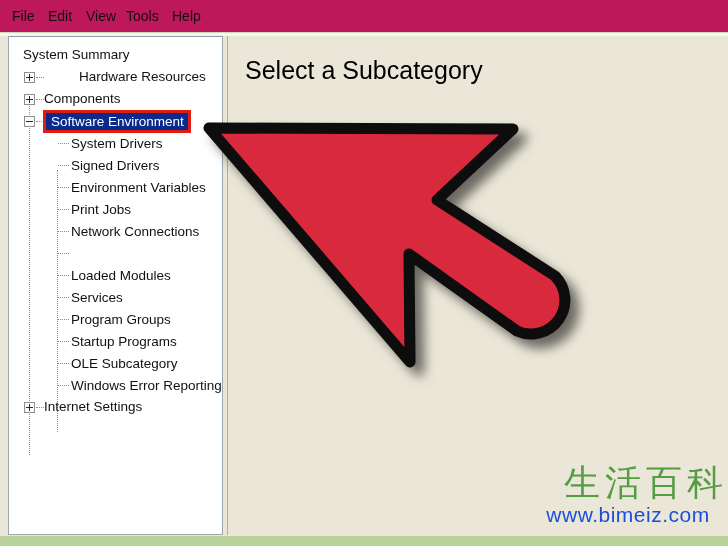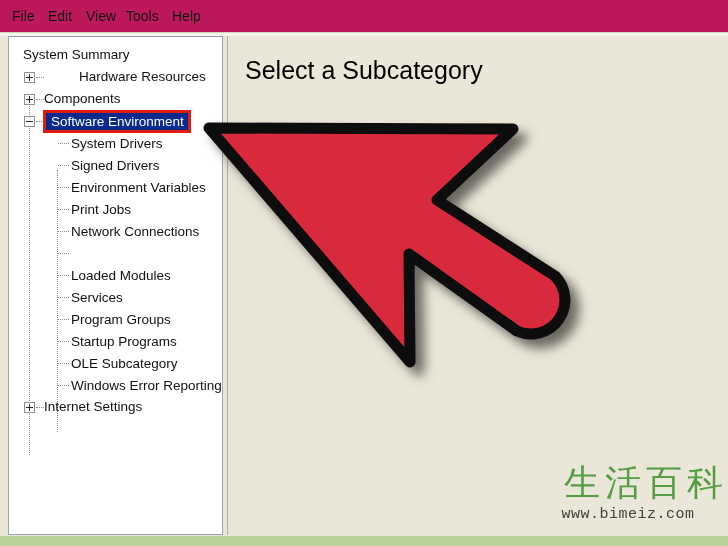--- a/index.html
+++ b/index.html
@@ -230,24 +230,24 @@
     color: #4e9a3f;
     font-family: Liberation Mono, monospace;
     opacity: 0.96;
   }
   #wm-url {
     position: absolute;
     left: 0;
     top: 48px;
     width: 200px;
     text-align: center;
-    font-size: 15px;
+    font-size: 21px;
     line-height: 18px;
-    color: #404040;
-    font-family: Liberation Mono, monospace;
+    color: #1d4ed8;
+    font-family: Liberation Sans, sans-serif;
     letter-spacing: 0.5px;
   }
 </style>
 </head>
 <body>
 
 <div id="app-frame">
 
   <div id="menu-bar">
     <div class="menu-item" style="left:12px;">File</div>

